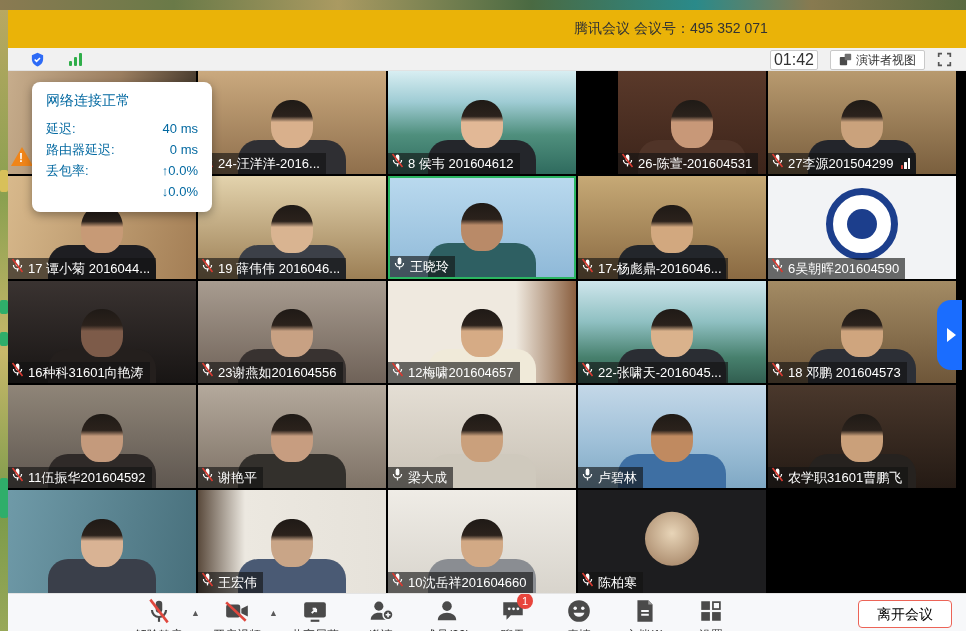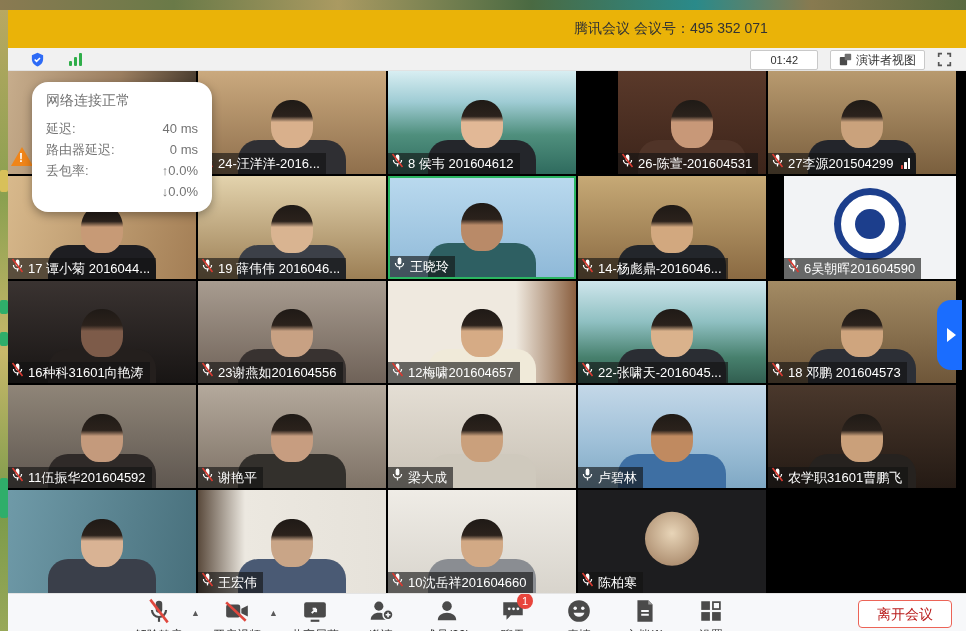--- a/index.html
+++ b/index.html
@@ -14,21 +14,21 @@
     background:linear-gradient(#b8a862 0%,#8aa050 30%,#c8b86a 55%,#7a9a4a 80%,#98a858 100%); }
   .desk-left .blk { position:absolute; left:0; width:8px; border-radius:2px; }
 
   
   .win { position:absolute; left:8px; top:10px; width:958px; height:621px; background:#000; }
   .titlebar { height:38px; background:#eab308; position:relative; }
   .titlebar .title { position:absolute; left:566px; top:10px; font-size:14px; color:#333; }
   .toolbar2 { height:23px; background:#f1f1f1; display:flex; align-items:center; position:relative; border-bottom:1px solid #e2e2e2; }
   .tb-left { display:flex; align-items:center; gap:24px; margin-left:22px; }
   .tb-right { position:absolute; right:14px; top:0; height:23px; display:flex; align-items:center; gap:12px; }
-  .timer { background:#fff; border:1px solid #c9c9c9; border-radius:2px; font-size:11px; color:#333; padding:1px 19px; line-height:16px; }
+  .timer { background:#fff; border:1px solid #c9c9c9; border-radius:2px; font-size:16px; color:#333; padding:1px 3px; line-height:16px; }
   .viewbtn { background:#fff; border:1px solid #c9c9c9; border-radius:2px; font-size:12px; color:#333; padding:1px 8px; line-height:16px; display:flex; align-items:center; gap:4px; }
   .fsicon { width:15px; height:15px; }
   .bars { display:flex; align-items:flex-end; gap:2px; height:13px; }
   .bars i { display:block; width:3px; background:#2fae4a; border-radius:1px; }
 
   
   .grid { position:relative; height:522px; background:#000; display:grid;
     grid-template-columns:repeat(5,1fr); grid-auto-rows:1fr; gap:2px; padding-right:10px; }
   .tile { position:relative; overflow:hidden; background:#222; }
   .tile.active { border:2px solid #2bb661; }
@@ -42,42 +42,42 @@
   .sigicon i { display:block; width:2.5px; border-radius:0.5px; }
   .avatar { position:absolute; left:50%; top:50%; transform:translate(-50%,-56%); width:54px; height:54px; border-radius:50%; }
   .logo-ring { position:absolute; left:50%; top:50%; transform:translate(-50%,-54%); width:72px; height:72px;
     border-radius:50%; border:7px solid #1c3e8c; background:#fff; }
   .logo-ring::after { content:""; position:absolute; left:50%; top:50%; transform:translate(-50%,-50%); width:30px; height:30px; border-radius:50%; background:#1c3e8c; }
   .warn { position:absolute; left:3px; bottom:8px; width:0; height:0;
     border-left:11px solid transparent; border-right:11px solid transparent; border-bottom:19px solid #f08519; }
   .warn::after { content:"!"; position:absolute; left:-3px; top:4px; color:#fff; font-size:12px; font-weight:bold; }
 
   
-  .netpanel { position:absolute; left:24px; top:72px; width:180px; background:#fff; border-radius:16px;
-    box-shadow:0 3px 10px rgba(0,0,0,0.35); padding:10px 14px 10px 14px; z-index:20; color:#737373; }
+  .netpanel { position:absolute; left:24px; top:72px; width:180px; background:#fff; border-radius:8px;
+    box-shadow:0 3px 10px rgba(0,0,0,0.35); padding:10px 14px 10px 14px; z-index:20; color:#0369a1; }
   .netpanel .np-title { font-size:14px; margin-bottom:8px; }
   .np-row { display:flex; justify-content:space-between; font-size:13px; line-height:21px; }
   .np-row .v { text-align:right; }
 
   
   .pager { position:absolute; right:4px; top:300px; width:25px; height:70px; background:#1a6dff;
     border-radius:14px 0 0 14px; z-index:15; display:flex; align-items:center; justify-content:center; }
   .pager::after { content:""; width:0; height:0; border-left:9px solid #fff; border-top:7px solid transparent; border-bottom:7px solid transparent; margin-left:3px; }
 
   
   .bottombar { position:relative; height:38px; background:#f7f8fa; border-top:1px solid #e4e4e4; overflow:hidden; }
   .bt-items { position:absolute; left:125px; top:4px; display:flex; align-items:flex-start; }
   .bt-item { width:52px; display:flex; flex-direction:column; align-items:center; gap:3px; margin-right:14px; position:relative; }
   .bt-item .lbl { font-size:12px; color:#333; white-space:nowrap; }
   .bt-ic { width:26px; height:26px; position:relative; }
   .caret { width:12px; margin:10px 8px 0 -8px; color:#5a5a5a; font-size:9px; }
   .badge { position:absolute; top:-5px; right:-7px; min-width:16px; height:16px; border-radius:8px; background:#e8453c;
     color:#fff; font-size:11px; line-height:16px; text-align:center; padding:0 3px; }
   .leavebtn { position:absolute; right:14px; top:6px; height:28px; padding:0 18px; background:#fff;
-    border:1px solid #ec6457; border-radius:4px; color:#b91c1c; font-size:14px; line-height:26px; }
+    border:1px solid #ec6457; border-radius:4px; color:#000000; font-size:14px; line-height:26px; }
 </style>
 </head>
 <body>
 
 <div class="stage">
   <div class="desk-top"></div>
   <div class="desk-left">
     <div class="blk" style="top:290px;height:14px;background:#2fae6a"></div>
     <div class="blk" style="top:322px;height:14px;background:#2fae6a"></div>
     <div class="blk" style="top:468px;height:40px;background:#2fae6a"></div>
@@ -249,25 +249,25 @@
       <div class="shoulders" style="background: rgb(35, 38, 43);"></div>
             <div class="head" style="background: linear-gradient(rgb(31, 26, 22) 0%, rgb(43, 34, 28) 34%, rgb(210, 168, 127) 46%);"></div>
     </div>
     <div class="namebar">
       <span class="mic"><svg class="micsvg" viewBox="0 0 24 24">
     <rect x="9" y="2.5" width="6" height="11" rx="3" fill="#fff"></rect>
     <path d="M5.5 11a6.5 6.5 0 0 0 13 0" fill="none" stroke="#fff" stroke-width="2"></path>
     <line x1="12" y1="17.5" x2="12" y2="21.5" stroke="#fff" stroke-width="2"></line>
     <line x1="4" y1="1.5" x2="20" y2="22.5" stroke="#d83a30" stroke-width="2.6"></line>
   </svg></span>
-      <span class="pname">14-杨彪鼎-2016046...</span>
-    </div>
-  </div>
-
-  <div class="tile" style="background: rgb(242, 243, 245); margin-left: 16px;">
+      <span class="pname">17-杨彪鼎-2016046...</span>
+    </div>
+  </div>
+
+  <div class="tile" style="background: rgb(242, 243, 245);">
           <div class="logo-ring"></div>
 
     <div class="namebar">
       <span class="mic"><svg class="micsvg" viewBox="0 0 24 24">
     <rect x="9" y="2.5" width="6" height="11" rx="3" fill="#fff"></rect>
     <path d="M5.5 11a6.5 6.5 0 0 0 13 0" fill="none" stroke="#fff" stroke-width="2"></path>
     <line x1="12" y1="17.5" x2="12" y2="21.5" stroke="#fff" stroke-width="2"></line>
     <line x1="4" y1="1.5" x2="20" y2="22.5" stroke="#d83a30" stroke-width="2.6"></line>
   </svg></span>
       <span class="pname">6吴朝晖201604590</span>

